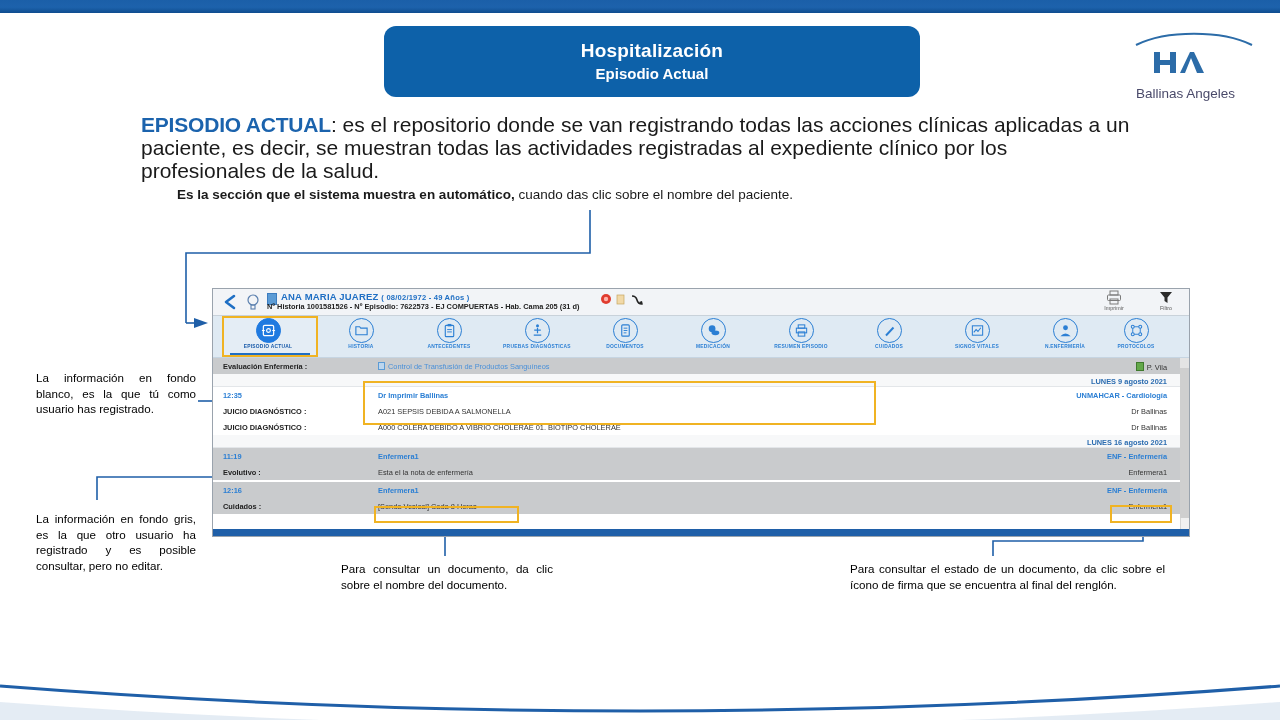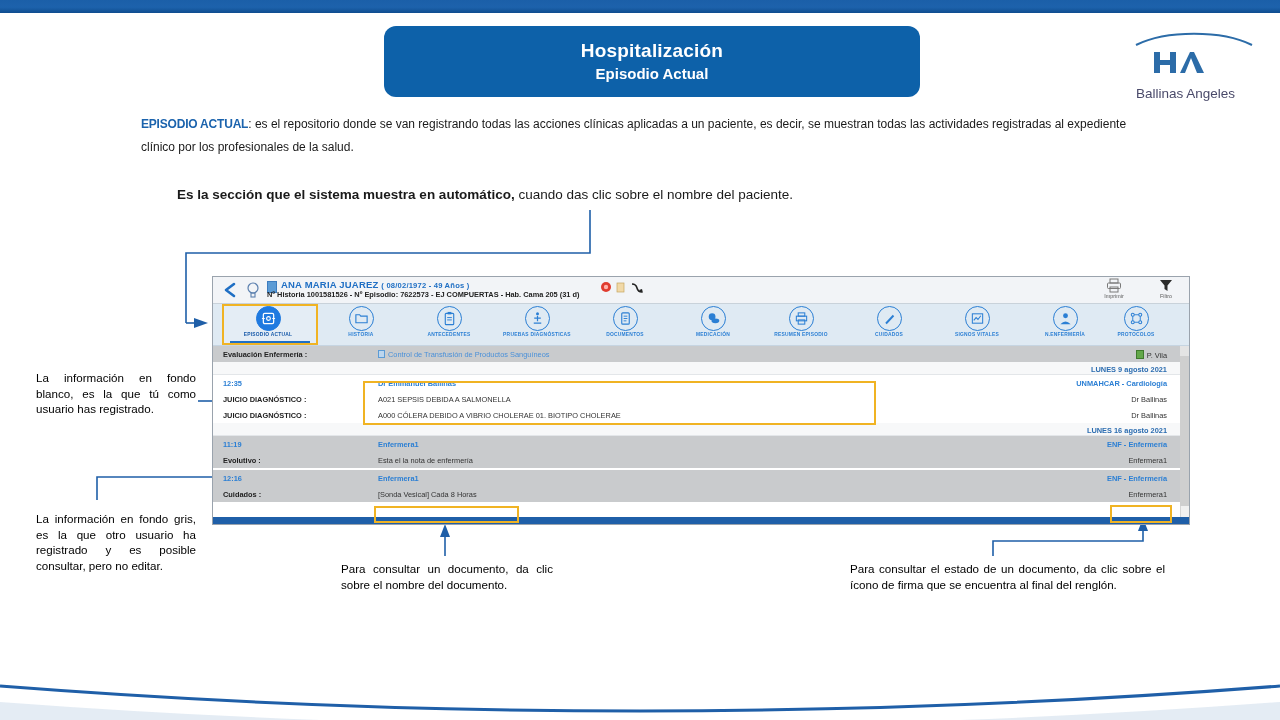--- a/index.html
+++ b/index.html
@@ -22,21 +22,21 @@
     color:#fff;
   }
   .title-main{ font-size:19px; font-weight:bold; line-height:24px; letter-spacing:.2px;text-align:right;}
   .title-sub{ font-size:15px; font-weight:bold; line-height:22px;}
   
   .logo{ position:absolute; right:22px; top:28px; width:128px; height:62px;}
   .logo svg{ display:block; }
   
   .para1{
     position:absolute; left:141px; top:113px; width:995px;
-    font-size:12px; line-height:23px; color:#1a1a1a;
+    font-size:21px; line-height:23px; color:#1a1a1a;
   }
   .para1 .lead{ color:#1b63ad; font-weight:bold; letter-spacing:-0.2px;}
   .para2{
     position:absolute; left:177px; top:186px; width:900px;
     font-size:13.5px; line-height:18px; color:#1a1a1a;
   }
   .para2 b{ font-weight:bold; }
 
   
   .overlay{ position:absolute; left:0; top:0; width:1280px; height:720px; pointer-events:none; }
@@ -44,21 +44,21 @@
   
   .ann{ position:absolute; font-size:11.6px; line-height:15.6px; color:#000; text-align:justify;}
   .ann b{ font-weight:normal; }
   .ann-left1{ left:36px; top:370px; width:160px; }
   .ann-left2{ left:36px; top:511px; width:160px; }
   .ann-doc{ left:341px; top:561px; width:212px; }
   .ann-sign{ left:850px; top:561px; width:315px; }
 
   
   .app{
-    position:absolute; left:212px; top:276px; width:978px; height:249px;
+    position:absolute; left:212px; top:288px; width:978px; height:249px;
     background:#fff; border:1px solid #9aa3ad; overflow:hidden;
   }
   
   .pt-header{ position:relative; height:27px; background:#f2f4f7; border-bottom:1px solid #c9d2da;}
   .pt-back{ position:absolute; left:8px; top:4px; width:18px; height:18px; }
   .pt-bulb{ position:absolute; left:32px; top:4px; width:16px; height:18px; }
   .pt-docicon{ position:absolute; left:54px; top:4px; width:10px; height:12px; background:#5b9bd5; border:1px solid #3c7cbf;}
   .pt-name{ position:absolute; left:68px; top:2px; font-size:9.5px; font-weight:bold; color:#1f6fc4; letter-spacing:.2px;}
   .pt-name .dob{ color:#1f6fc4; font-size:7.6px; font-weight:bold; }
   .pt-sub{ position:absolute; left:54px; top:13px; font-size:7.4px; font-weight:bold; color:#222;}
@@ -344,21 +344,21 @@
       <span class="c2"><span class="docglyph"></span><span class="lnk">Control de Transfusión de Productos Sanguíneos</span></span>
       <span class="c3"><span class="greenglyph"></span><span>P. Vila</span></span>
     </div>
 
     <div class="daybar">
       <span>LUNES 9 agosto 2021</span>
     </div>
 
     <div class="row white">
       <span class="c1 time">12:35</span>
-      <span class="c2 blue">Dr Emmanuel Ballinas</span>
+      <span class="c2 blue">Dr Imprimir Ballinas</span>
       <span class="c3 blue">UNMAHCAR -  Cardiología</span>
     </div>
     <div class="row white">
       <span class="c1">JUICIO DIAGNÓSTICO :</span>
       <span class="c2">A021 SEPSIS DEBIDA A SALMONELLA</span>
       <span class="c3">Dr Ballinas</span>
     </div>
     <div class="row white">
       <span class="c1">JUICIO DIAGNÓSTICO :</span>
       <span class="c2">A000 CÓLERA DEBIDO A VIBRIO CHOLERAE 01. BIOTIPO CHOLERAE</span>

